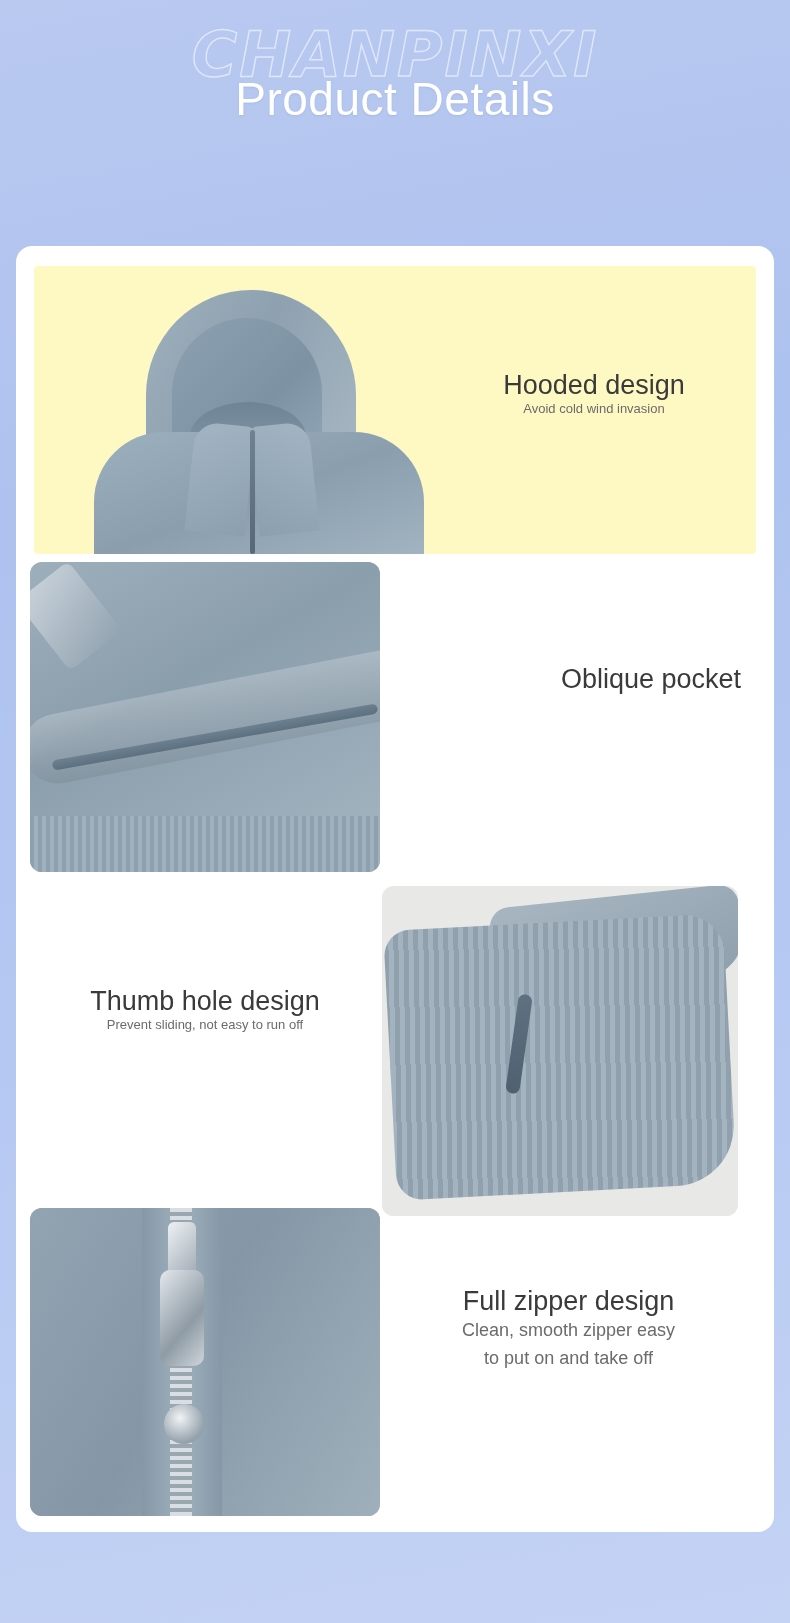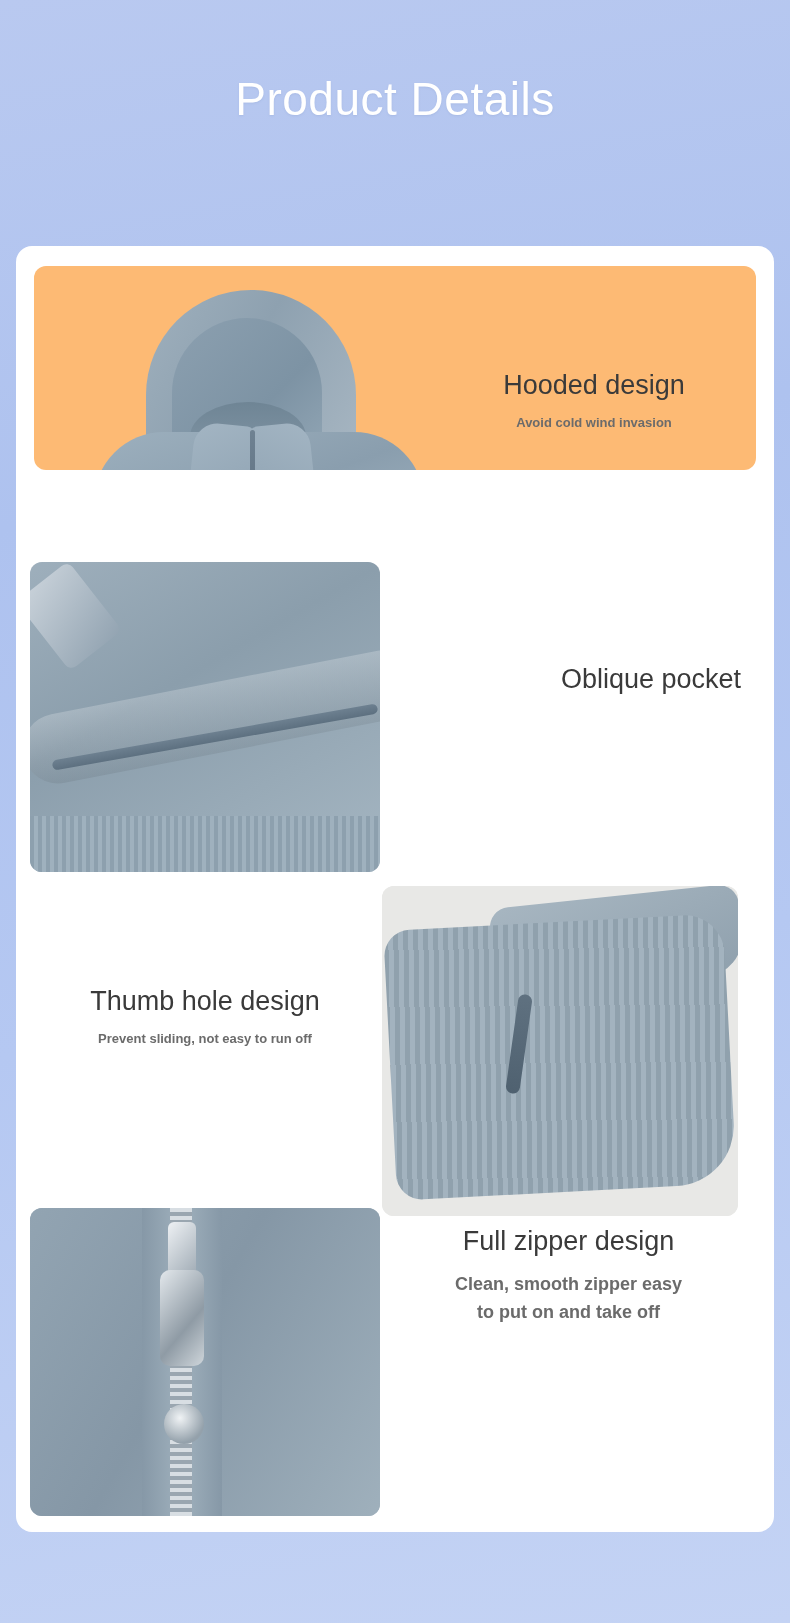--- a/index.html
+++ b/index.html
@@ -83,49 +83,47 @@
   }
 
   .text-block { position: absolute; text-align: center; }
   .t-title {
     font-size: 27px;
     color: #3a3a3a;
     font-weight: 400;
     white-space: nowrap;
   }
   .t-sub {
-    margin-top: 14px;
     font-size: 13px;
     color: #6b6b6b;
     line-height: 1.25;
-    font-weight: bold;
   }
   .t-sub.big { font-size: 18px; line-height: 1.55; }
 
   
   .block1 {
-    top: 20px; left: 18px; width: 722px; height: 204px;
-    background: #fdba74; border-radius: 12px; position: absolute;
+    top: 20px; left: 18px; width: 722px; height: 288px;
+    background: #fef9c3; border-radius: 4px; position: absolute;
     overflow: hidden;
   }
   .hood-art { position: absolute; left: 60px; top: 16px; width: 360px; height: 272px; }
 
   .block1-text { top: 104px; left: 400px; width: 320px; }
 
   
   .block2-photo { top: 316px; left: 14px; width: 350px; height: 310px; background:#dfe3e8; }
   .block2-text { top: 418px; left: 380px; width: 345px; text-align: right; }
 
   
   .block3-photo { top: 640px; left: 366px; width: 356px; height: 330px; background:#e6e6e4; }
   .block3-text { top: 740px; left: 14px; width: 350px; }
 
   
   .block4-photo { top: 962px; left: 14px; width: 350px; height: 308px; background:#9fb0bd; }
-  .block4-text { top: 980px; left: 380px; width: 345px; }
+  .block4-text { top: 1040px; left: 380px; width: 345px; }
 
   
   .hood-outer {
     position:absolute; left:52px; top:8px; width:210px; height:175px;
     background: linear-gradient(120deg,#9fb0bd 0%,#8ea1b0 45%,#a7b6c2 100%);
     border-radius: 105px 105px 30px 30px;
   }
   .hood-inner {
     position:absolute; left:78px; top:36px; width:150px; height:150px;
     background: linear-gradient(135deg,#8ca0b0 0%,#7d93a4 60%,#93a7b6 100%);
@@ -232,20 +230,21 @@
   .zp-rose {
     position:absolute; left:134px; top:196px; width:40px; height:40px;
     background: radial-gradient(circle at 40% 35%,#f0f3f5,#94a1ab 70%);
     border-radius: 50%;
   }
 </style>
 </head>
 <body>
 
 <div class="header">
+  <div class="ghost-title">CHANPINXI</div>
   <div class="main-title">Product Details</div>
 </div>
 
 <div class="card">
 
   <div class="block1">
     <div class="hood-art">
       <div class="hood-outer"></div>
       <div class="hood-inner"></div>
       <div class="hood-shadow"></div>

